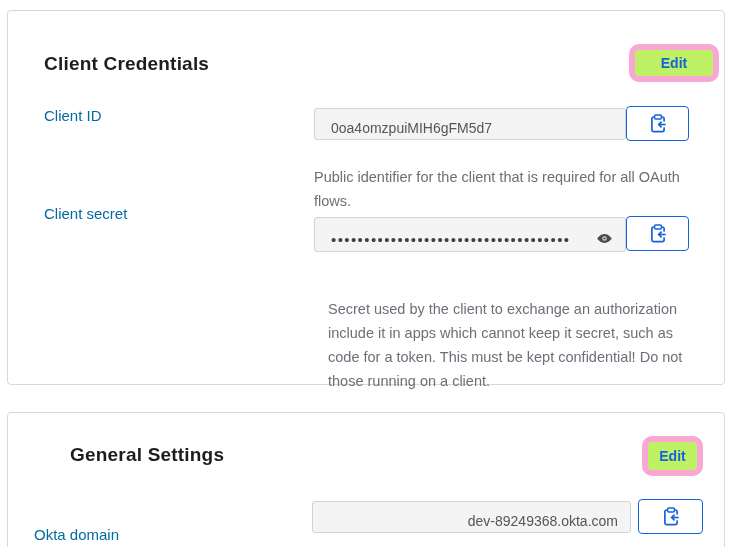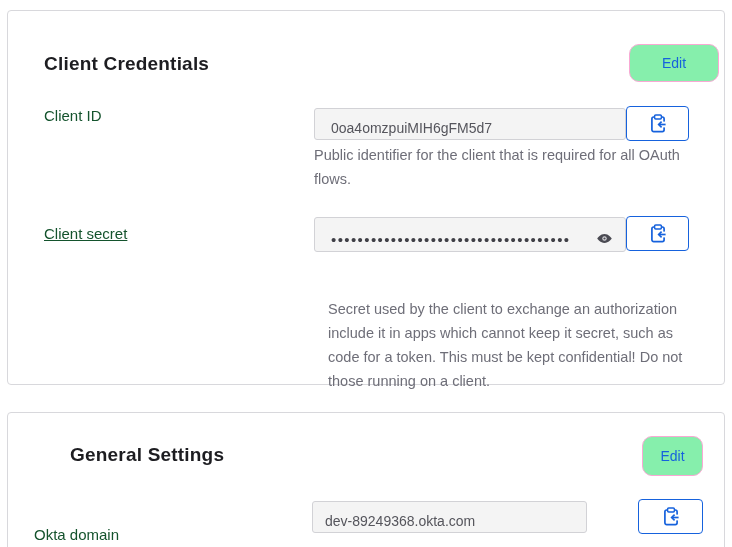--- a/index.html
+++ b/index.html
@@ -6,47 +6,47 @@
   html,body { width:732px; height:547px; background:#ffffff; overflow:hidden;
     font-family:"Liberation Sans", sans-serif; position:relative; }
   .card { position:absolute; left:7px; width:718px; background:#fff;
     border:1px solid #d8d8dc; border-radius:4px; }
   .card1 { top:10px; height:375px; }
   .card2 { top:412px; height:170px; }
   .card-title { position:absolute; font-size:19px; font-weight:700; color:#1d1d21;
     letter-spacing:.2px;text-align:right; }
   .t1 { left:36px; top:42px; }
   .t2 { left:26px; top:31px;margin-left:36px; }
-  .edit-btn { position:absolute; background:#86efac; border:1px solid #f9a8d4;
+  .edit-btn { position:absolute; background:#bef264; border:6px solid #f9a8d4;
     border-radius:10px; color:#1662dd; font-family:"Liberation Sans",sans-serif;
-    font-size:14px; font-weight:400; cursor:pointer; }
+    font-size:14px; font-weight:700; cursor:pointer; }
   .e1 { left:621px; top:33px; width:90px; height:38px; }
   .e2 { left:634px; top:23px; width:61px; height:40px; }
-  .row-label { position:absolute; font-size:15px; color:#14532d; }
+  .row-label { position:absolute; font-size:15px; color:#0369a1; }
   .l1 { left:36px; top:96px; }
-  .l2 { left:36px; top:214px;text-decoration:underline; }
+  .l2 { left:36px; top:194px; }
   .l3 { left:26px; top:81px;margin-top:32px; }
   .field { position:absolute; background:#f4f4f4; border:1px solid #d2d2d6;
     border-radius:3px; display:flex; align-items:center; padding:8px 12px 0 16px;
     font-size:14px; color:#55555c; }
   .i1 { left:306px; top:97px;  width:312px; height:32px; }
   .i2 { left:306px; top:206px; width:312px; height:35px; }
-  .i3 { left:304px; top:88px;  width:275px; height:32px; padding-left:12px; }
+  .i3 { left:304px; top:88px;  width:319px; height:32px; padding-left:12px;justify-content:flex-end; }
   .masked { font-size:15px; letter-spacing:1.4px; color:#3f3f46; white-space:nowrap;
     overflow:hidden; flex:1; line-height:1; padding-top:2px; }
   .eye-btn { background:none; border:none; padding:0 0 0 6px; cursor:pointer;
     display:flex; align-items:center; }
   .copy-btn { position:absolute; background:#fff; border:1px solid #1662dd;
     border-radius:4px; display:flex; align-items:center; justify-content:center;
     cursor:pointer; }
   .c1 { left:618px; top:95px;  width:63px; height:35px; }
   .c2 { left:618px; top:205px; width:63px; height:35px; }
   .c3 { left:630px; top:86px;  width:65px; height:35px; }
   .help { position:absolute; font-size:14.5px; line-height:24px; color:#6e6e78; }
-  .h1 { left:306px; top:132px; }
+  .h1 { left:306px; top:154px; }
   .h2 { left:320px; top:246px;margin-top:40px; }
 </style>
 </head>
 <body>
 
 <div class="card card1">
 
   <h2 class="card-title t1">Client Credentials</h2>
 
   <button class="edit-btn e1">Edit</button>

